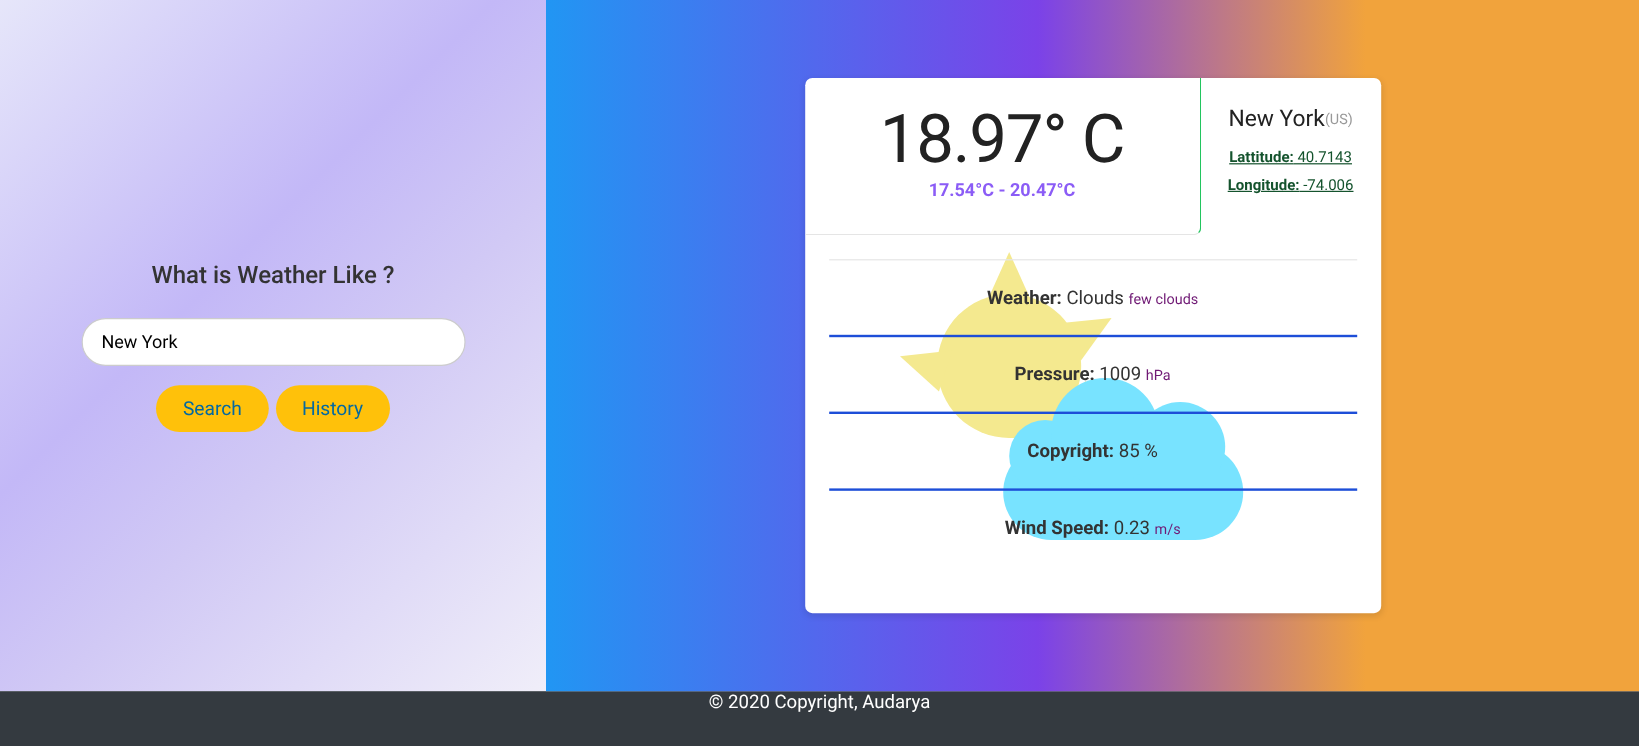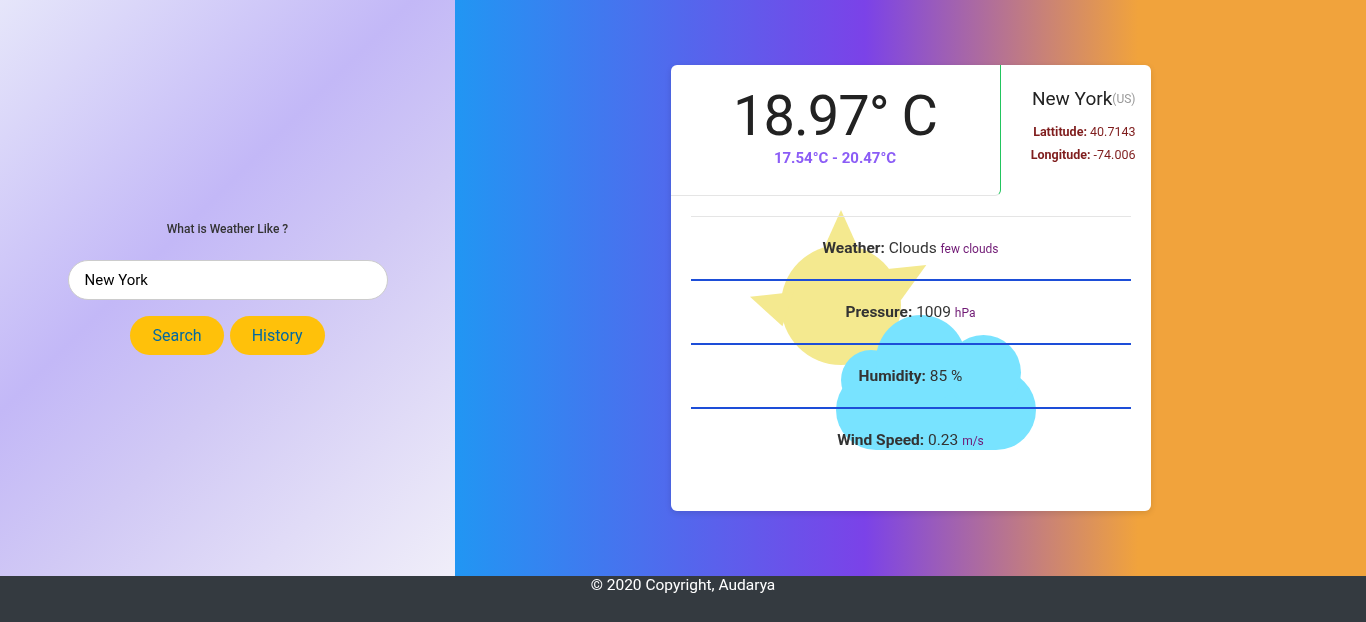--- a/index.html
+++ b/index.html
@@ -28,21 +28,21 @@
       width: 455px;
       background: linear-gradient(135deg, #e6e6fa 0%, #c3b8f7 40%, #d1c9f5 60%, #f0eef9 100%);
       display: flex;
       flex-direction: column;
       justify-content: center;
       align-items: center;
       padding: 20px;
     }
 
     .search-title {
-      font-size: 12px;
+      font-size: 20px;
       color: #333;
       font-weight: 500;
       margin-bottom: 24px;
     }
 
     .search-input {
       width: 320px;
       height: 40px;
       border: 1px solid #ccc;
       border-radius: 20px;
@@ -111,39 +111,40 @@
 
     .temp-range {
       font-size: 15px;
       font-weight: 700;
       color: #8b5cf6;
     }
 
     .location-section {
       width: 150px;
       padding: 22px 15px;
-      text-align: right;
+      text-align: center;
     }
 
     .city-name {
       font-size: 19px;
       color: #222;
     }
 
     .country-code {
       font-size: 12px;
       color: #999;
       position: relative;
       top: -2px;
     }
 
     .coord {
       font-size: 12.5px;
-      color: #7f1d1d;
+      color: #14532d;
       margin-top: 14px;
+      text-decoration: underline;
     }
 
     .coord.second {
       margin-top: 8px;
     }
 
     .coord b {
       font-weight: 700;
     }
 
@@ -309,21 +310,21 @@
       </div>
 
       <div class="details-section">
         <div class="detail-row">
           <b>Weather:</b><span> Clouds </span><span class="small-unit">few clouds</span>
         </div>
         <div class="detail-row">
           <b>Pressure:</b><span> 1009 </span><span class="small-unit">hPa</span>
         </div>
         <div class="detail-row">
-          <b>Humidity:</b><span> 85 %</span>
+          <b>Copyright:</b><span> 85 %</span>
         </div>
         <div class="detail-row">
           <b>Wind Speed:</b><span> 0.23 </span><span class="small-unit">m/s</span>
         </div>
       </div>
 
     </div>
   </div>
 
 </div>

